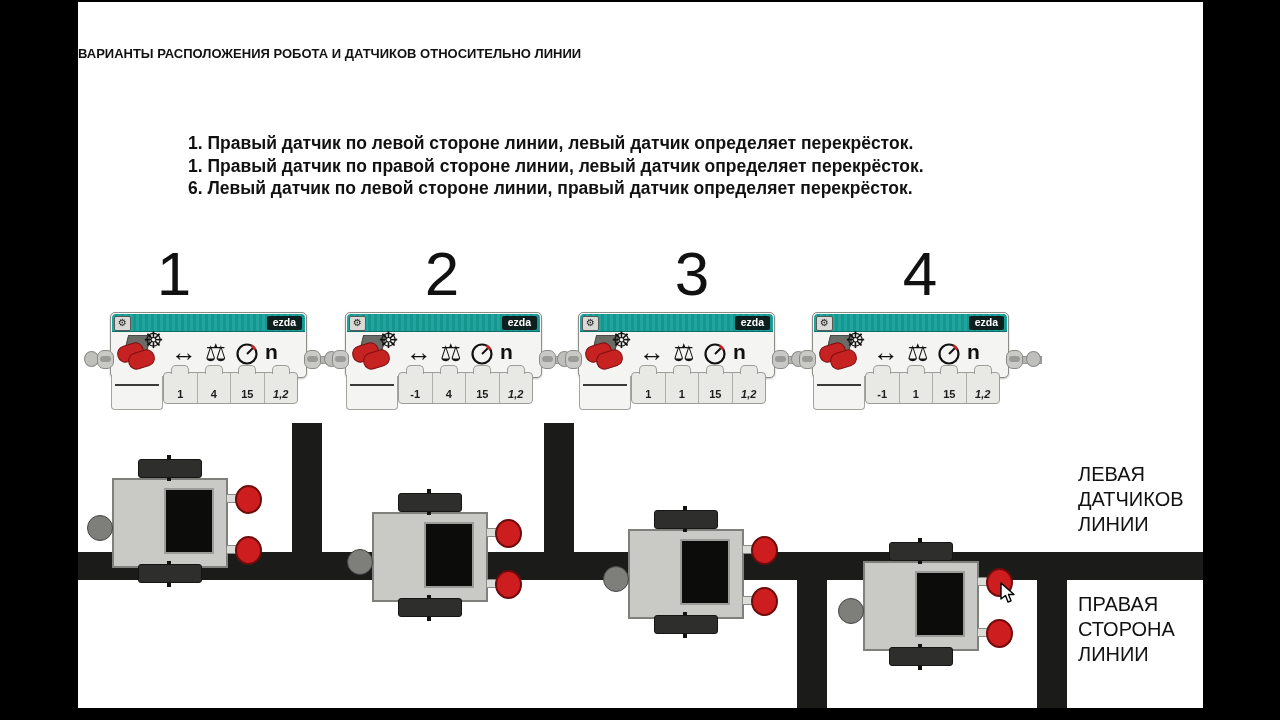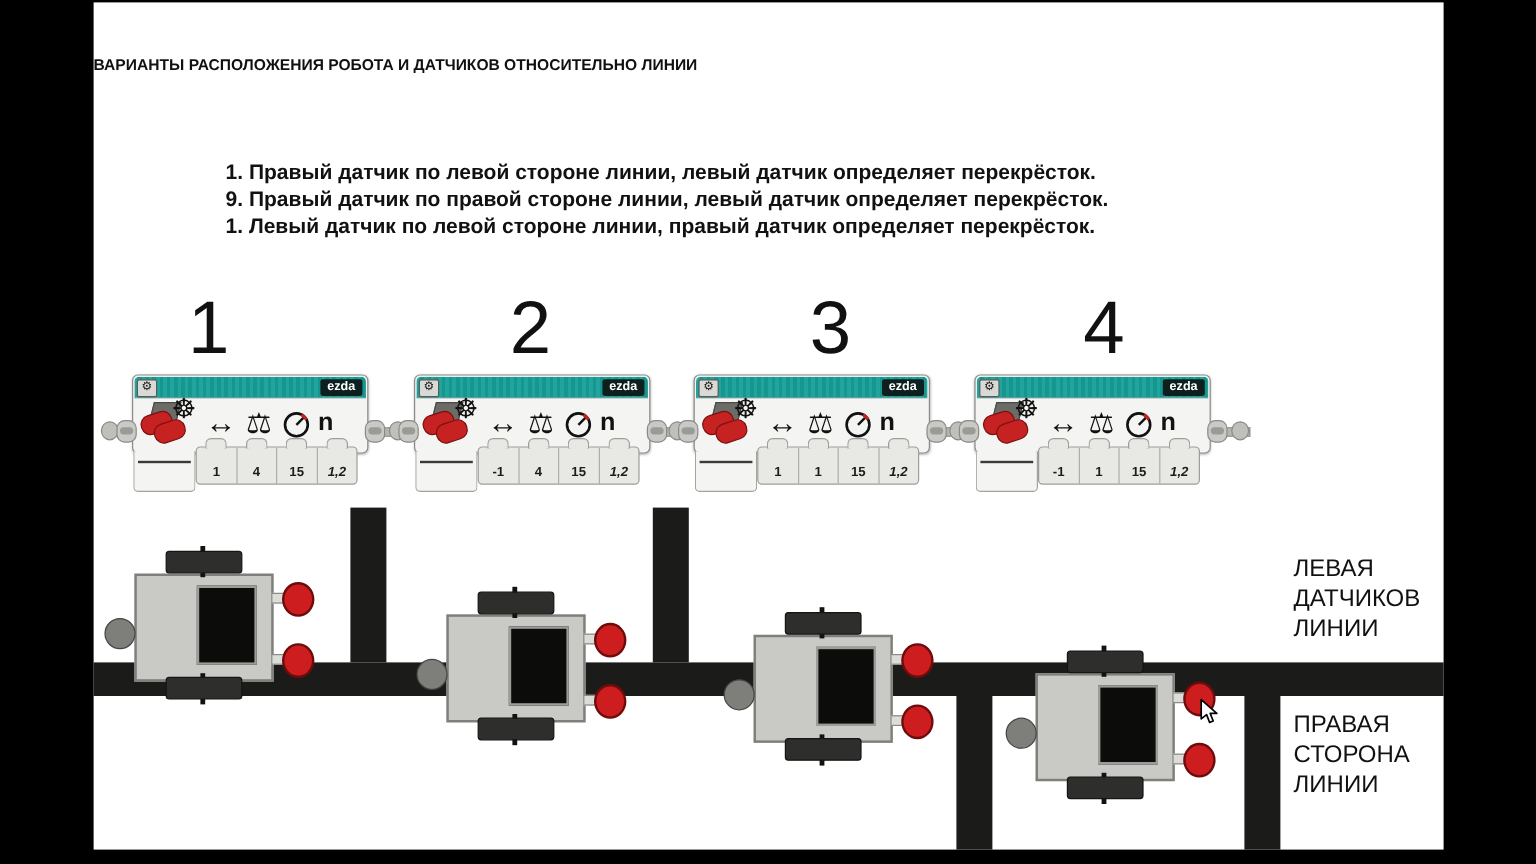--- a/index.html
+++ b/index.html
@@ -86,22 +86,22 @@
 
   <div class="bar bar-left"></div>
   <div class="bar bar-right"></div>
   <div class="bar bar-bottom"></div>
   <div class="bar bar-top"></div>
 
   <div class="title">ВАРИАНТЫ РАСПОЛОЖЕНИЯ РОБОТА И ДАТЧИКОВ ОТНОСИТЕЛЬНО ЛИНИИ</div>
 
   <div class="list">
     <div>1. Правый датчик по левой стороне линии, левый датчик определяет перекрёсток.</div>
-    <div>9. Правый датчик по правой стороне линии, левый датчик определяет перекрёсток.</div>
-    <div>1. Левый датчик по левой стороне линии, правый датчик определяет перекрёсток.</div>
+    <div>1. Правый датчик по правой стороне линии, левый датчик определяет перекрёсток.</div>
+    <div>6. Левый датчик по левой стороне линии, правый датчик определяет перекрёсток.</div>
   </div>
 
   <div class="variant-num" style="left:174px">1</div>
   <div class="variant-num" style="left:442px">2</div>
   <div class="variant-num" style="left:692px">3</div>
   <div class="variant-num" style="left:920px">4</div>
 
   <div class="linkbar" style="left:88px;width:24px"></div>
   <div class="linkbar" style="left:305px;width:42px"></div>
   <div class="linkbar" style="left:538px;width:42px"></div>

